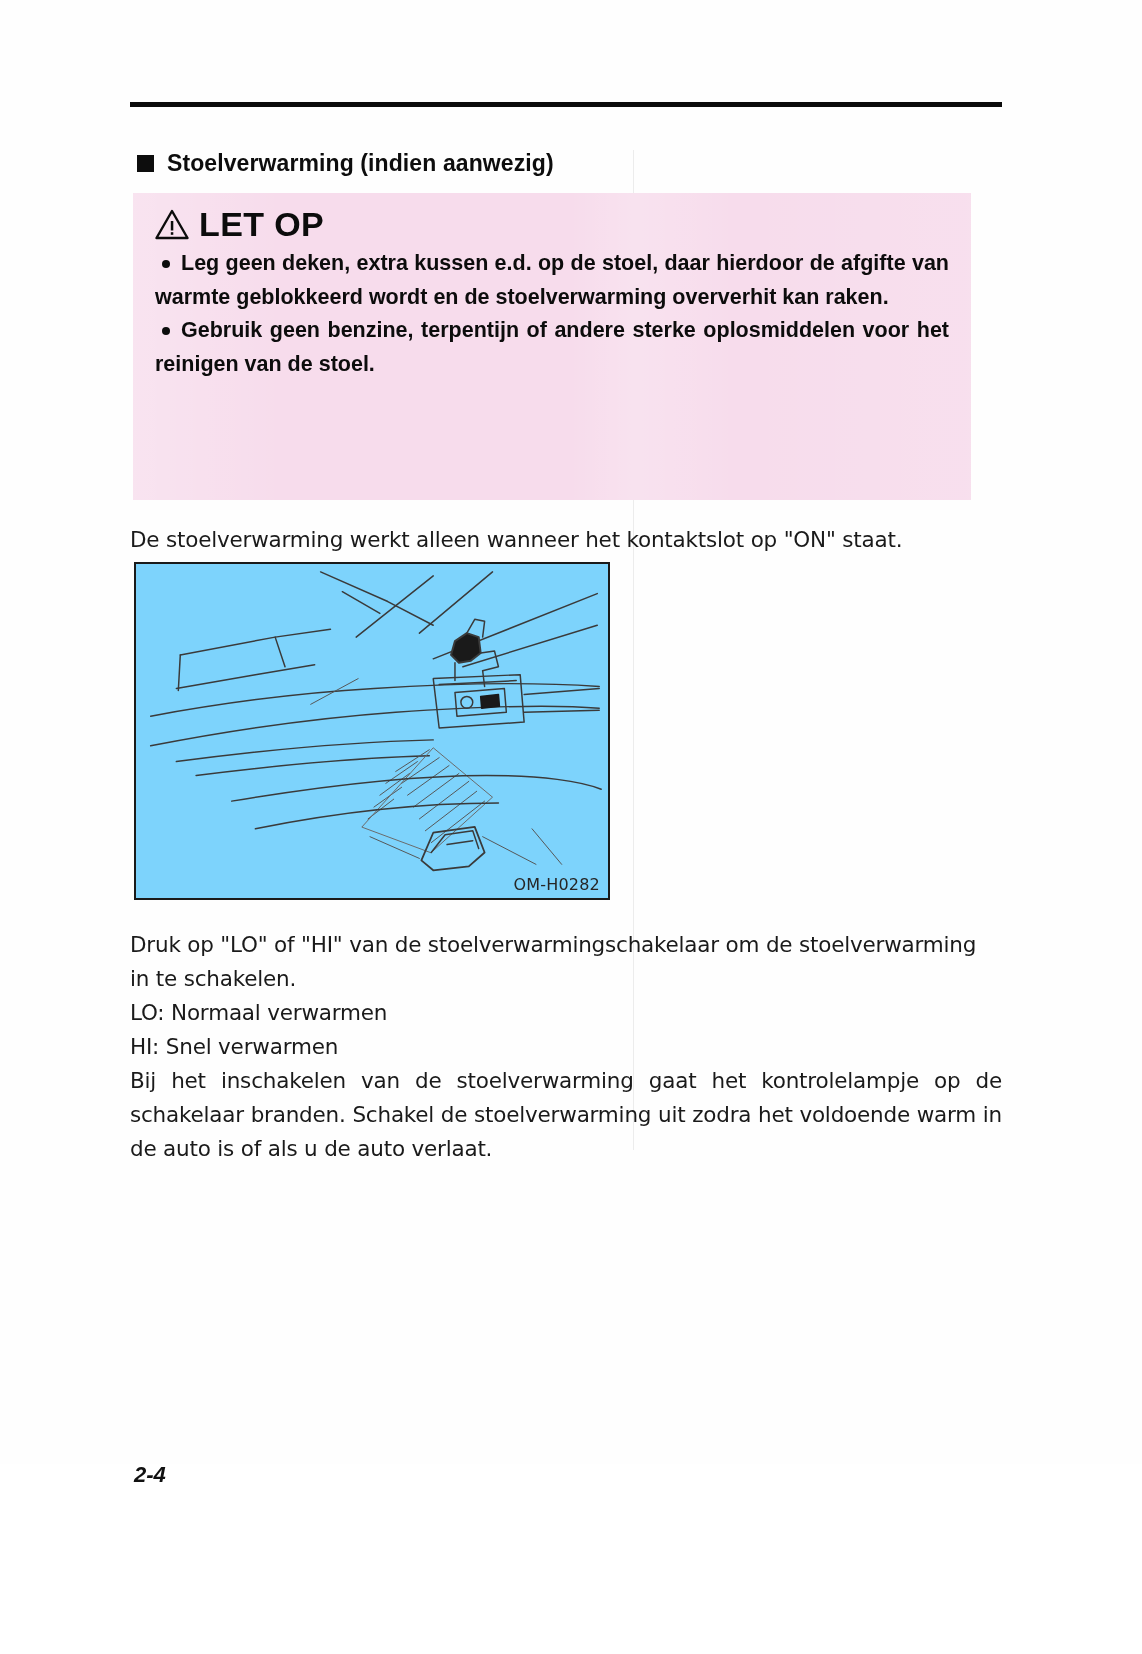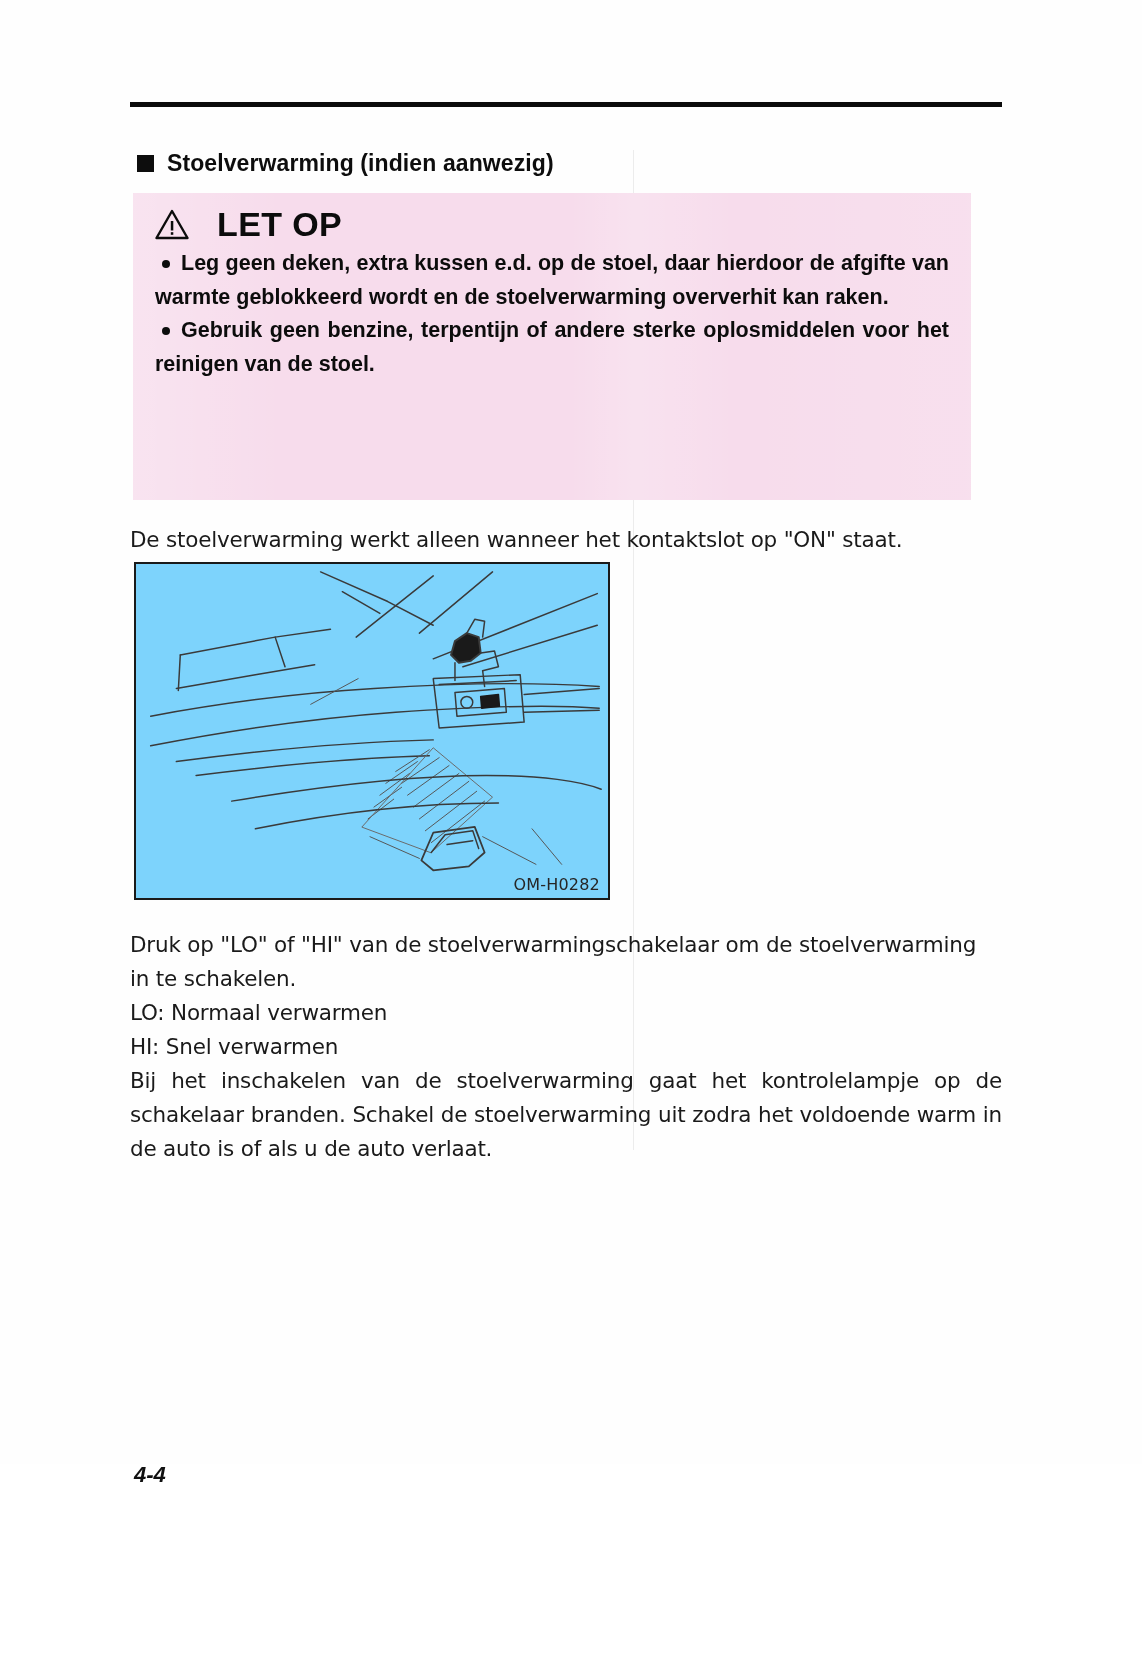--- a/index.html
+++ b/index.html
@@ -89,21 +89,20 @@
     height: 31px;
     position: relative;
     flex: 0 0 auto;
   }
   .caution-head .let-op {
     font-size: 34px;
     font-weight: bold;
     letter-spacing: 0.4px;
     color: #0c0c0c;
     line-height: 1;
-    margin-left: 18px;
   }
   .caution-list {
     position: relative;
     margin: 0;
     padding: 0;
     list-style: none;
   }
   .caution-item {
     position: relative;
     font-size: 21.5px;
@@ -315,15 +314,15 @@
     <div class="illus-code">OM-H0282</div>
   </div>
 
   <div class="lower-block">
     <p>Druk op "LO" of "HI" van de stoelverwarmingschakelaar om de stoelverwarming in te schakelen.</p>
     <p>LO: Normaal verwarmen</p>
     <p>HI: Snel verwarmen</p>
     <p class="justify">Bij het inschakelen van de stoelverwarming gaat het kontrolelampje op de schakelaar branden. Schakel de stoelverwarming uit zodra het voldoende warm in de auto is of als u de auto verlaat.</p>
   </div>
 
-  <div class="page-number">4-4</div>
+  <div class="page-number">2-4</div>
 
 </div>
 
 </body></html>

